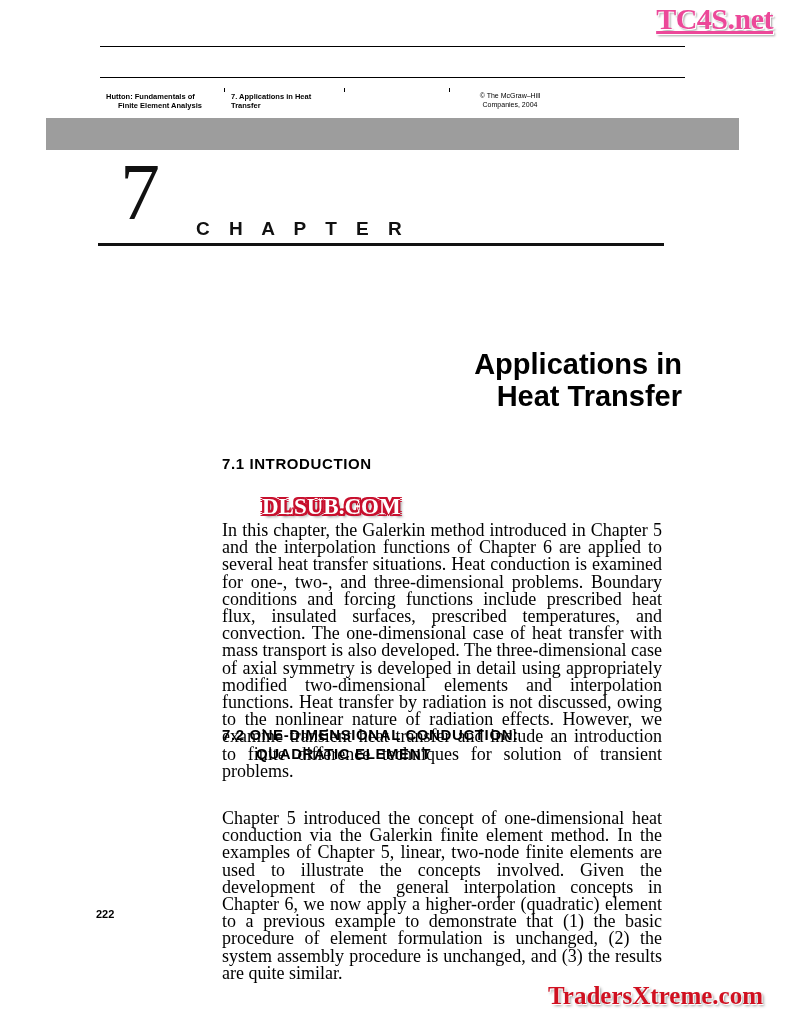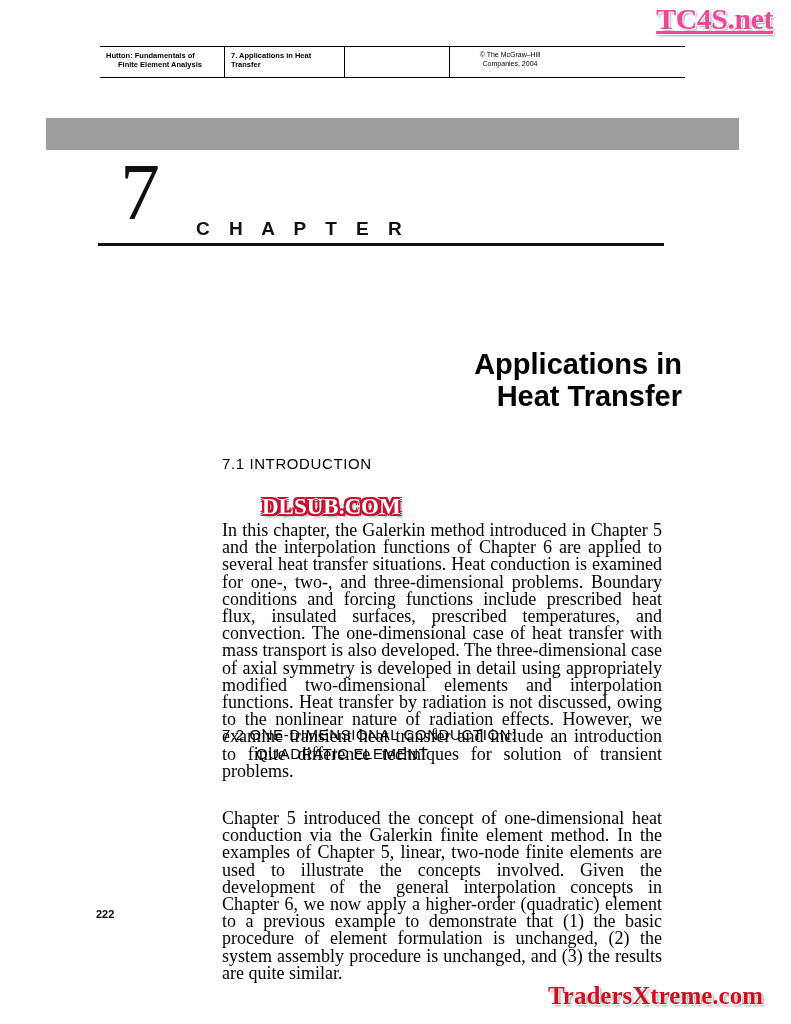--- a/index.html
+++ b/index.html
@@ -71,20 +71,21 @@
     display: flex;
     font-family: "Liberation Sans", sans-serif;
     font-size: 7.5px;
     font-weight: bold;
     color: #000;
   }
   .header .cell {
     padding: 4px 6px 0 6px;
     box-sizing: border-box;
     line-height: 1.25;
+    margin-top: 41px;
   }
   .h1 { width: 125px; border-right: 1px solid #000; text-align: left; }
   .h1 .l2 { padding-left: 12px; }
   .h2 { width: 120px; border-right: 1px solid #000; }
   .h3 { width: 115px; border-right: 1px solid #000; }
   .h4 { width: 105px; border-right: 1px solid #000; }
   .h5 {
     width: 120px;
     font-weight: normal;
     font-size: 7px;
@@ -141,21 +142,21 @@
     font-size: 29px;
     line-height: 32px;
     color: #000;
     text-align: right;
   }
 
   
   .sec-head {
     position: absolute;
     font-family: "Liberation Sans", sans-serif;
-    font-weight: normal;
+    font-weight: bold;
     color: #000;
   }
   .sec1-head {
     top: 455px;
     left: 222px;
     font-size: 15px;
     letter-spacing: 0.6px;
   }
   .sec2-head {
     top: 725px;

